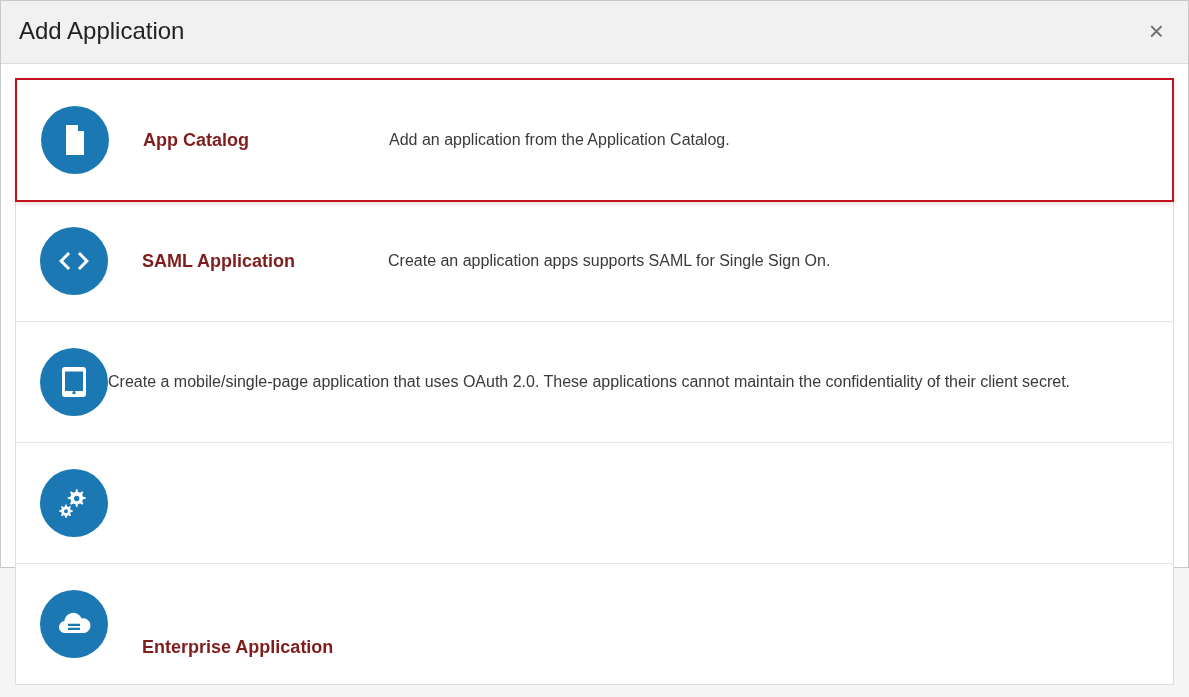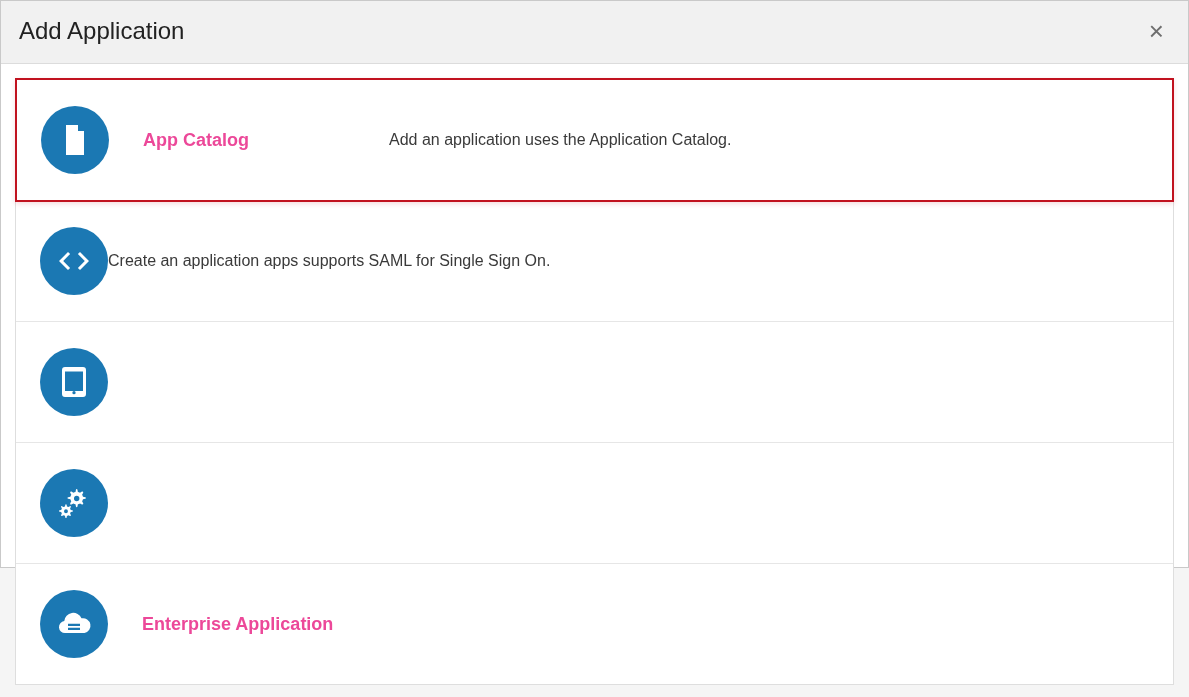--- a/index.html
+++ b/index.html
@@ -46,21 +46,21 @@
     border: 1px solid #dedede;
     background: #fff;
   }
   .option-row {
     display: flex;
     align-items: center;
     padding: 26px 24px;
     border-bottom: 1px solid #e6e6e6;
     cursor: pointer;
   }
-  .option-row:last-child { border-bottom: none; }
+  .option-row:last-child { border-bottom: none; align-items: flex-end; }
   .option-row.selected {
     border: 2px solid #c1121f;
     box-shadow: 0 2px 5px rgba(193,18,31,0.15);
     margin: -1px;
     position: relative;
     z-index: 1;
     background: #fff;
   }
   .icon-wrap {
     width: 68px;
@@ -72,21 +72,21 @@
     align-items: center;
     justify-content: center;
     color: #fff;
   }
   .icon-wrap svg { width: 36px; height: 36px; fill: #fff; }
   .opt-title {
     width: 280px;
     padding-left: 34px;
     font-size: 18px;
     font-weight: 700;
-    color: #ec4899;
+    color: #7f1d1d;
   }
   .opt-desc {
     flex: 1;
     font-size: 16px;
     color: #3a3a3a;
     line-height: 1.5;
     padding-right: 10px;
   }
 </style>
 </head>
@@ -102,38 +102,40 @@
   <div class="modal-body">
     <div class="card">
 
       <div class="option-row selected">
         <div class="icon-wrap">
           <svg viewBox="0 0 24 24">
               <path d="M6 2h8l4 4v16H6V2zm8 0v4h4l-4-4zM8 15h8v1.6H8V15zm0 3h8v1.6H8V18z"></path>
             </svg>
         </div>
         <div class="opt-title">App Catalog</div>
-        <div class="opt-desc">Add an application uses the Application Catalog.</div>
+        <div class="opt-desc">Add an application from the Application Catalog.</div>
       </div>
 
       <div class="option-row">
         <div class="icon-wrap">
           <svg viewBox="0 0 24 24">
               <path d="M9.4 16.6 4.8 12l4.6-4.6L8 6l-6 6 6 6 1.4-1.4zm5.2 0 4.6-4.6-4.6-4.6L16 6l6 6-6 6-1.4-1.4z"></path>
             </svg>
         </div>
+        <div class="opt-title">SAML Application</div>
         <div class="opt-desc">Create an application apps supports SAML for Single Sign On.</div>
       </div>
 
       <div class="option-row">
         <div class="icon-wrap">
           <svg viewBox="0 0 24 24">
               <path d="M6 2h12a2 2 0 0 1 2 2v16a2 2 0 0 1-2 2H6a2 2 0 0 1-2-2V4a2 2 0 0 1 2-2zm0 3v13h12V5H6zm6 15.2a1.1 1.1 0 1 0 0-2.2 1.1 1.1 0 0 0 0 2.2z"></path>
             </svg>
         </div>
+        <div class="opt-desc">Create a mobile/single-page application that uses OAuth 2.0. These applications cannot maintain the confidentiality of their client secret.</div>
       </div>
 
       <div class="option-row">
         <div class="icon-wrap">
           <svg viewBox="0 0 24 24">
               <path d="M13.3 3.1c.1-.6.9-.6 1 0l.3 1.5c.5.1 1 .3 1.4.6l1.3-.8c.5-.3 1 .2.8.8l-.7 1.3c.3.4.5.9.6 1.4l1.5.3c.6.1.6.9 0 1l-1.5.3c-.1.5-.3 1-.6 1.4l.7 1.3c.3.5-.2 1-.8.8l-1.3-.7c-.4.3-.9.5-1.4.6l-.3 1.5c-.1.6-.9.6-1 0l-.3-1.5c-.5-.1-1-.3-1.4-.6l-1.3.7c-.5.3-1-.2-.8-.8l.7-1.3c-.3-.4-.5-.9-.6-1.4l-1.5-.3c-.6-.1-.6-.9 0-1l1.5-.3c.1-.5.3-1 .6-1.4l-.7-1.3c-.3-.5.2-1 .8-.8l1.3.8c.4-.3.9-.5 1.4-.6l.3-1.5zm.5 4.1a1.8 1.8 0 1 0 0 3.6 1.8 1.8 0 0 0 0-3.6zM6.2 13.2c.1-.5.8-.5.9 0l.2 1.1c.4.1.7.2 1 .4l1-.6c.4-.2.8.2.6.6l-.5 1c.2.3.4.6.4 1l1.1.2c.5.1.5.8 0 .9l-1.1.2c-.1.4-.2.7-.4 1l.5 1c.2.4-.2.8-.6.6l-1-.5c-.3.2-.6.4-1 .4l-.2 1.1c-.1.5-.8.5-.9 0l-.2-1.1c-.4-.1-.7-.2-1-.4l-1 .5c-.4.2-.8-.2-.6-.6l.5-1c-.2-.3-.4-.6-.4-1l-1.1-.2c-.5-.1-.5-.8 0-.9l1.1-.2c.1-.4.2-.7.4-1l-.5-1c-.2-.4.2-.8.6-.6l1 .6c.3-.2.6-.4 1-.4l.2-1.1zm.45 3a1.3 1.3 0 1 0 0 2.6 1.3 1.3 0 0 0 0-2.6z"></path>
             </svg>
         </div>
       </div>
 

